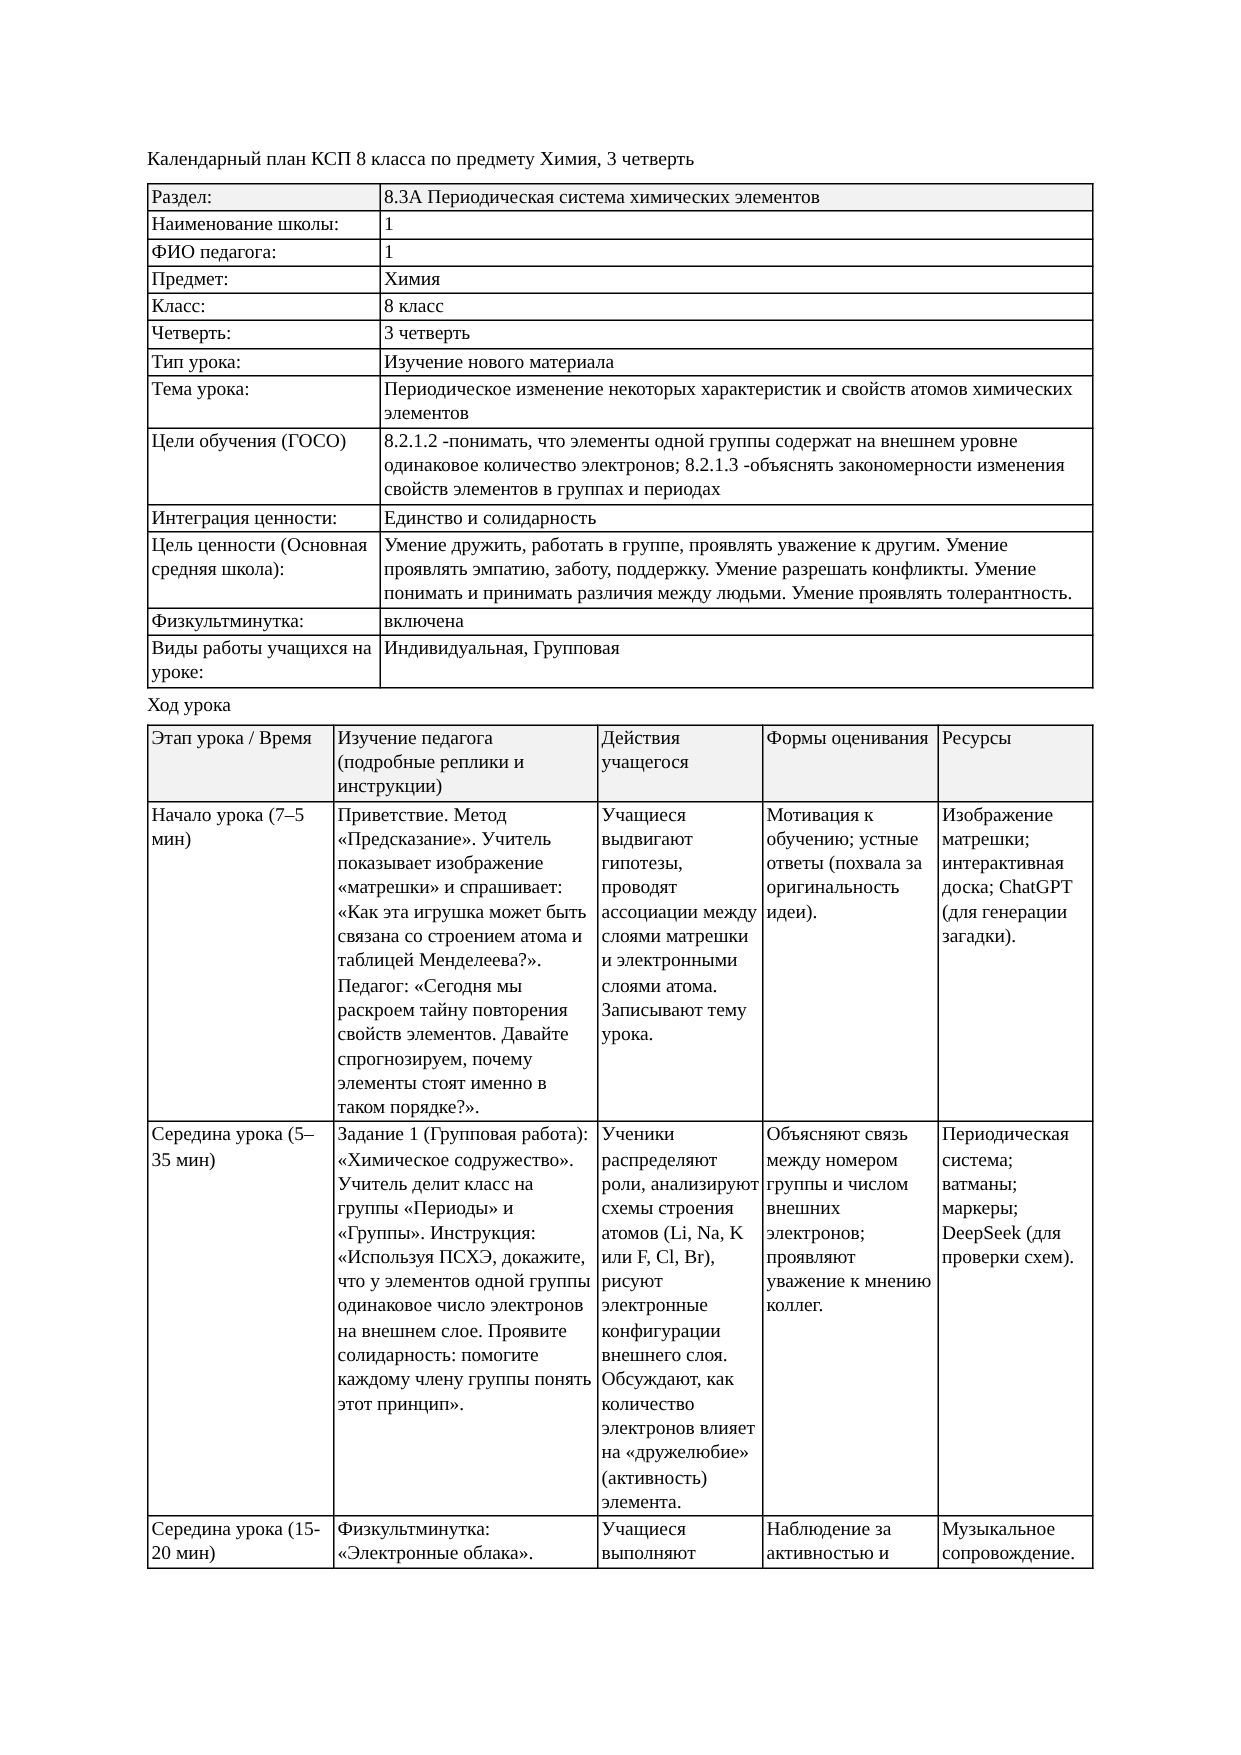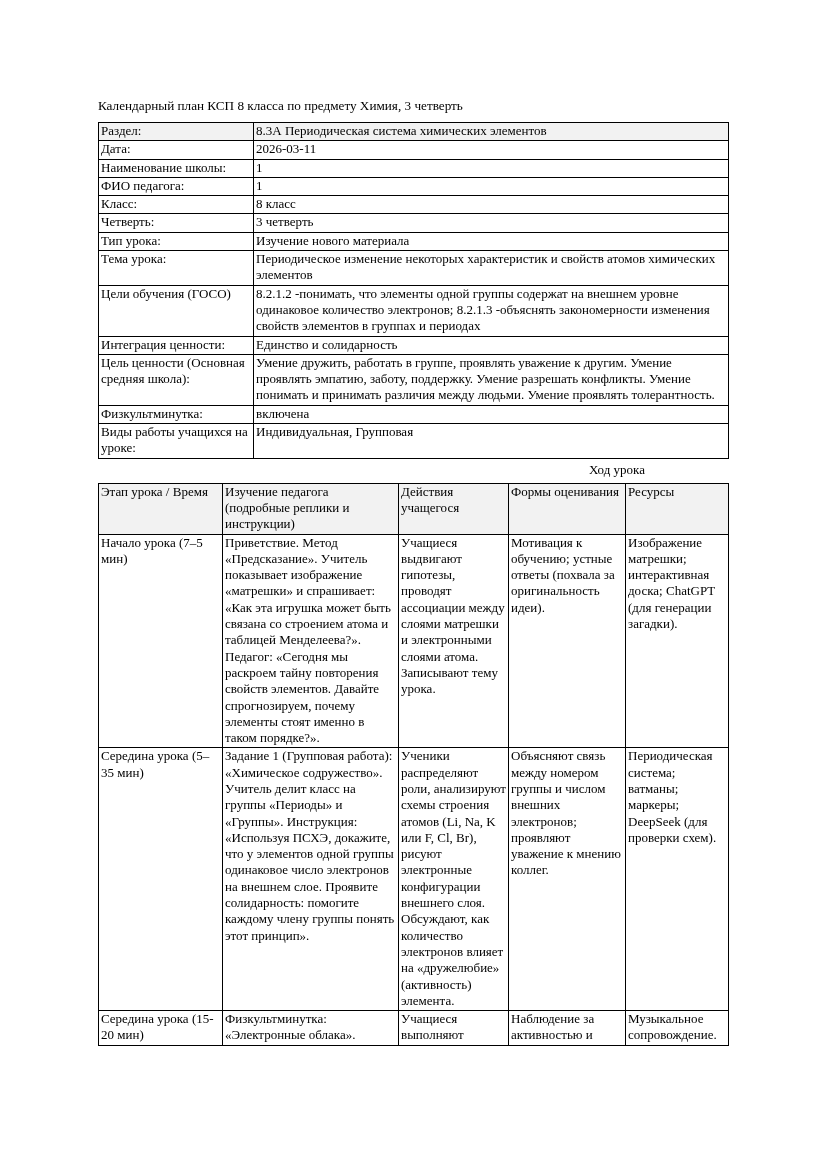--- a/index.html
+++ b/index.html
@@ -43,51 +43,50 @@
     overflow: hidden;
     word-wrap: break-word;
   }
   tr.shaded td, thead th {
     background: #f2f2f2;
   }
   .section-heading {
     font-size: 13px;
     line-height: 16px;
     margin: 3px 0 5px 0;
-    text-align: right;
   }
 </style>
 </head>
 <body>
 
 <div class="page">
 
   <p class="doc-title">Календарный план КСП 8 класса по предмету Химия, 3 четверть</p>
 
   <table class="info-table">
     <colgroup>
       <col style="width:155px">
       <col style="width:475px">
     </colgroup>
     <tbody id="info-tbody">
         <tr class="shaded">
           <td>Раздел:</td>
           <td>8.3А Периодическая система химических элементов</td>
         </tr>
         <tr>
-          <td>Дата:</td>
-          <td>2026-03-11</td>
-        </tr>
-        <tr>
           <td>Наименование школы:</td>
           <td>1</td>
         </tr>
         <tr>
           <td>ФИО педагога:</td>
           <td>1</td>
+        </tr>
+        <tr>
+          <td>Предмет:</td>
+          <td>Химия</td>
         </tr>
         <tr>
           <td>Класс:</td>
           <td>8 класс</td>
         </tr>
         <tr>
           <td>Четверть:</td>
           <td>3 четверть</td>
         </tr>
         <tr>

